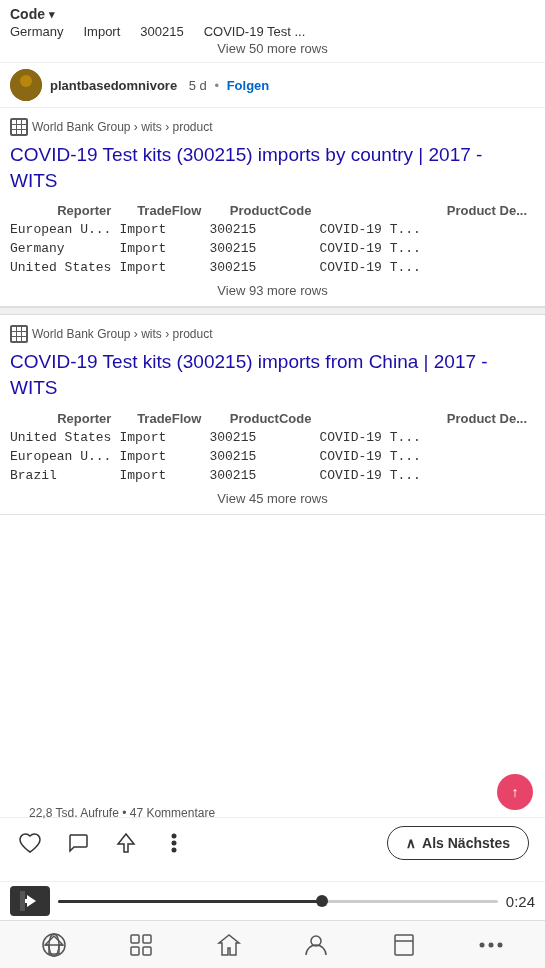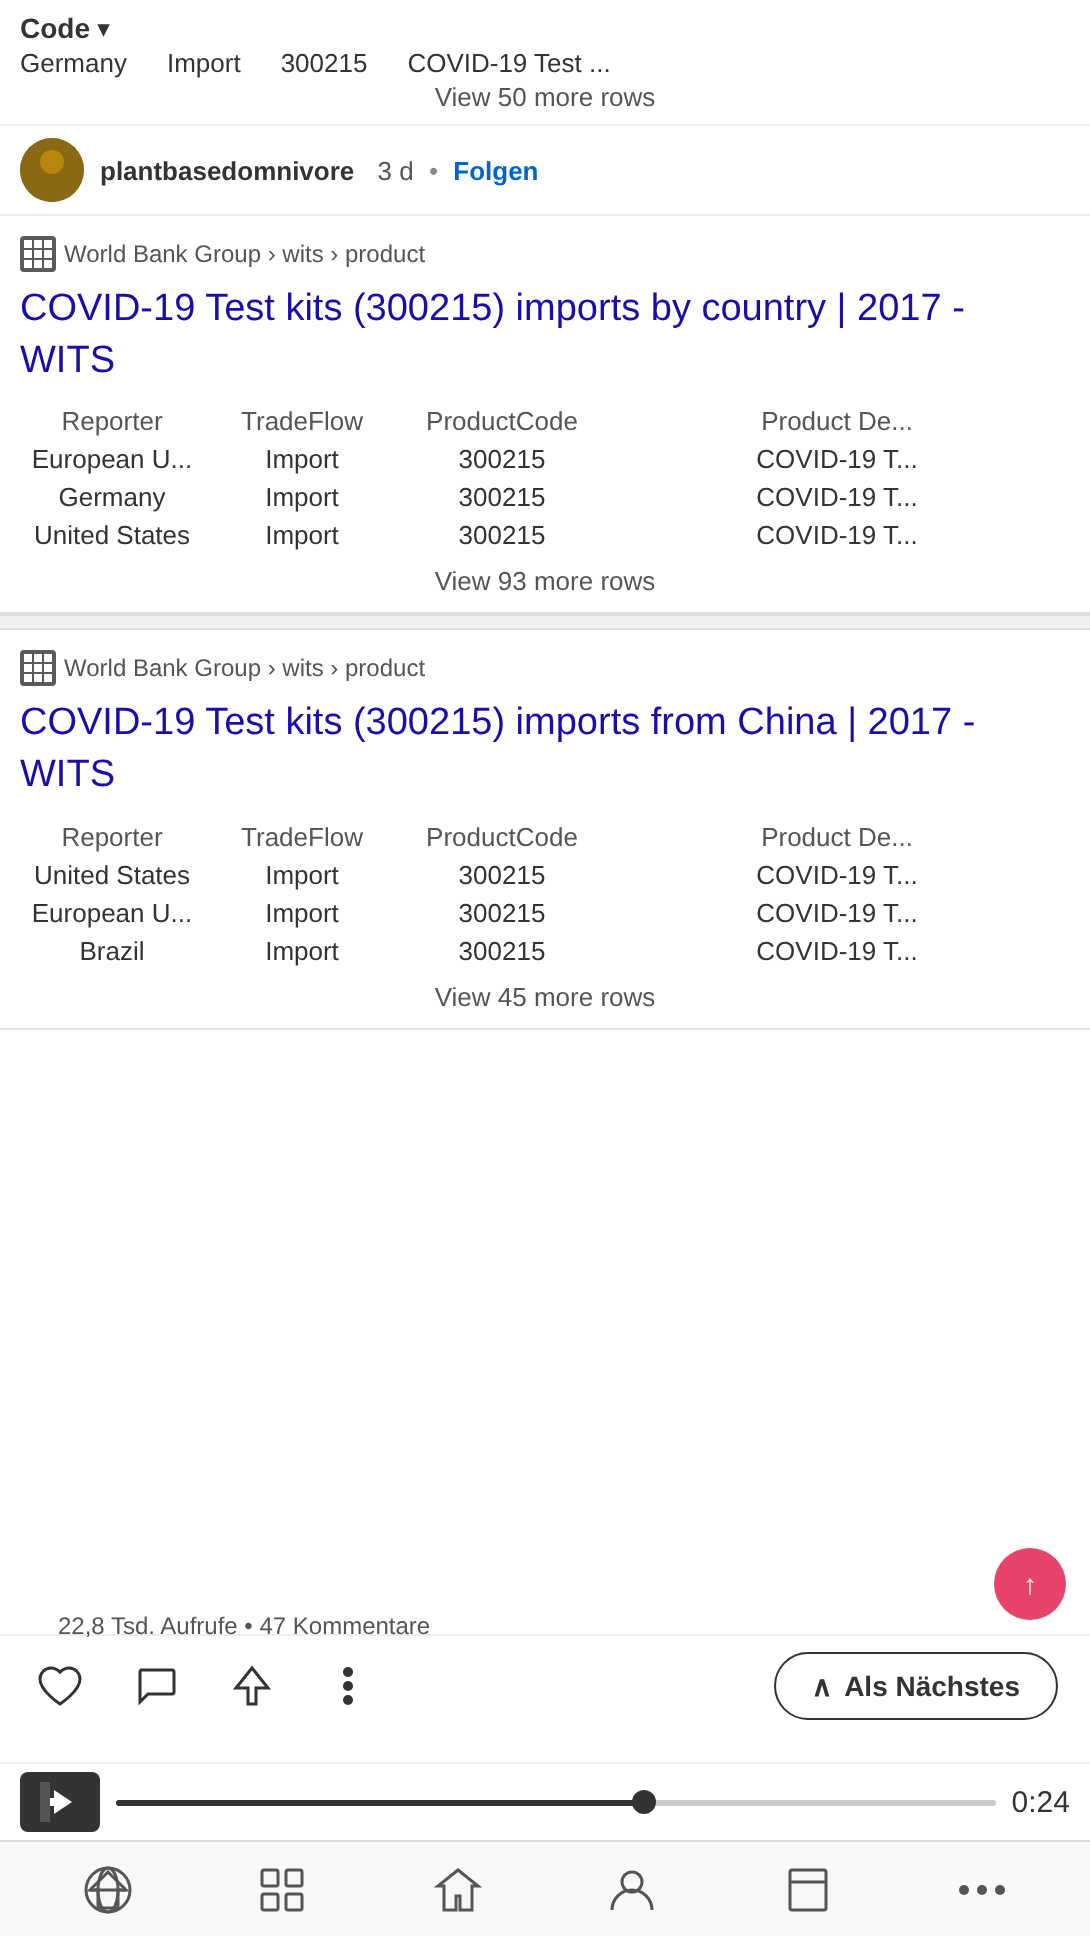--- a/index.html
+++ b/index.html
@@ -134,32 +134,33 @@
     .data-table {
       width: 100%;
       border-collapse: collapse;
       font-size: 13px;
       color: #333;
     }
     .data-table thead tr {
       border-bottom: none;
     }
     .data-table th {
-      font-weight: normal;
-      color: #555;
-      text-align: center;
+      font-weight: bold;
+      color: #555;
+      text-align: right;
       padding: 2px 0;
       padding-right: 8px;
       white-space: nowrap;
     }
     .data-table td {
-      text-align: center;
+      text-align: left;
       padding: 2px 0;
       padding-right: 8px;
       white-space: nowrap;
+      font-family: Liberation Mono, monospace;
     }
     .col-reporter { width: 100px; }
     .col-tradeflow { width: 90px; }
     .col-productcode { width: 110px; }
     .col-productdesc { width: auto; }
 
     .view-more-rows {
       font-size: 13px;
       color: #555;
       padding: 6px 0 4px 0;
@@ -354,21 +355,21 @@
 
       <svg width="32" height="32" viewBox="0 0 32 32">
         <circle cx="16" cy="16" r="16" fill="#8B6914"></circle>
         <circle cx="16" cy="12" r="6" fill="#b8860b"></circle>
         <ellipse cx="16" cy="26" rx="9" ry="6" fill="#8B6914"></ellipse>
       </svg>
     </div>
     <div class="user-info">
       <span class="username">plantbasedomnivore</span>
       <span class="dot-separator"> </span>
-      <span>3 d</span>
+      <span>5 d</span>
       <span class="dot-separator"> • </span>
       <span class="follow-link">Folgen</span>
     </div>
   </div>
 
   <div class="result-card">
     <div class="breadcrumb">
       <div class="breadcrumb-icon">
         <div class="grid">
           <div class="grid-cell"></div>

